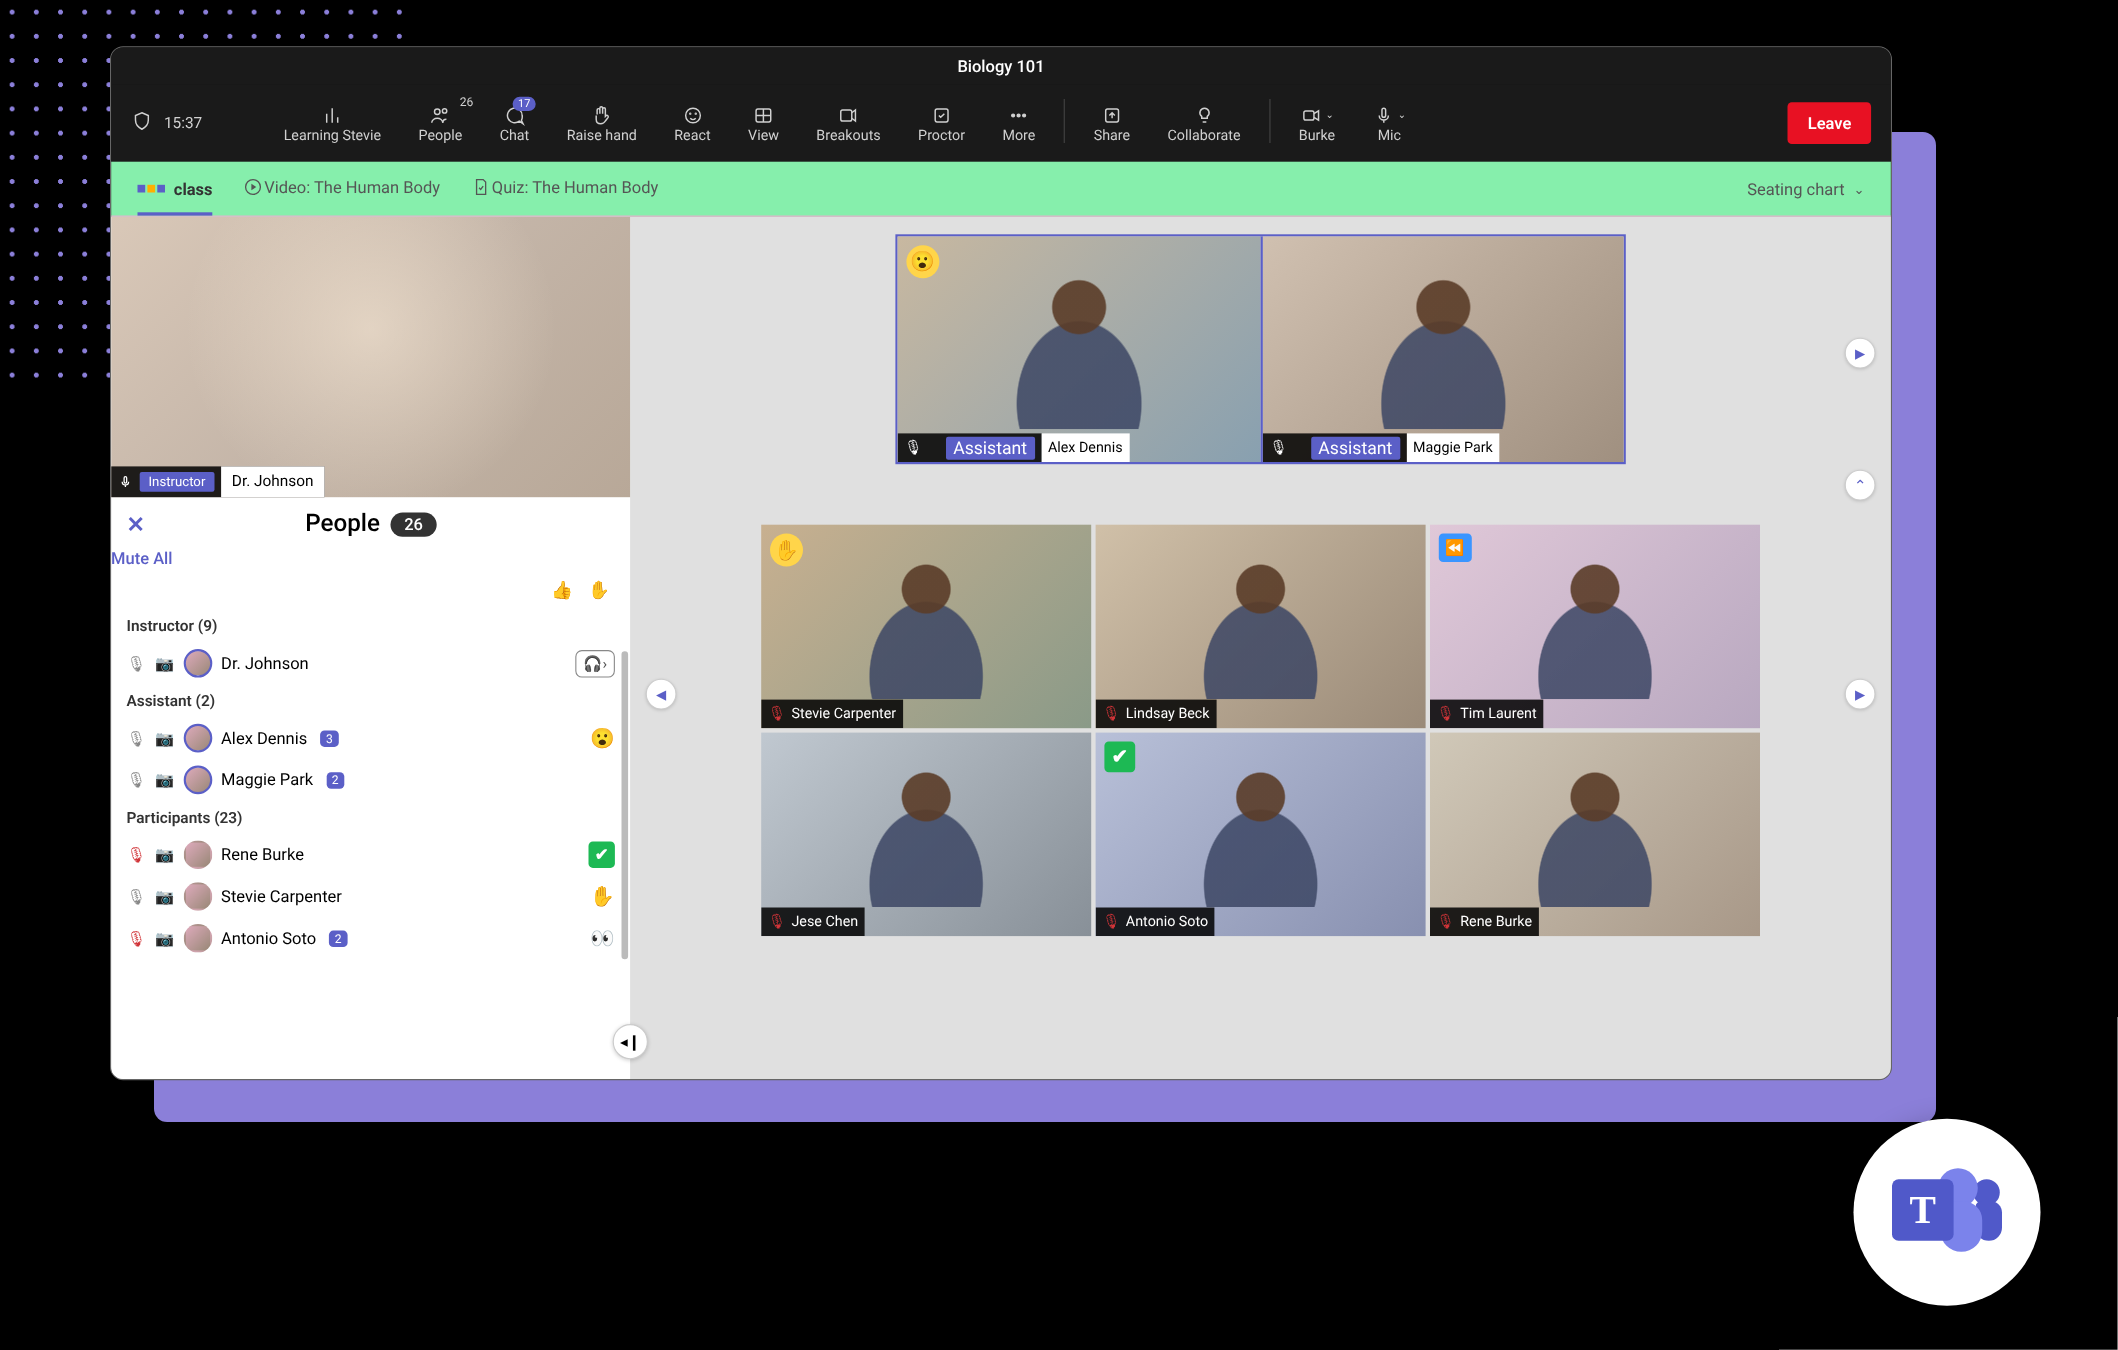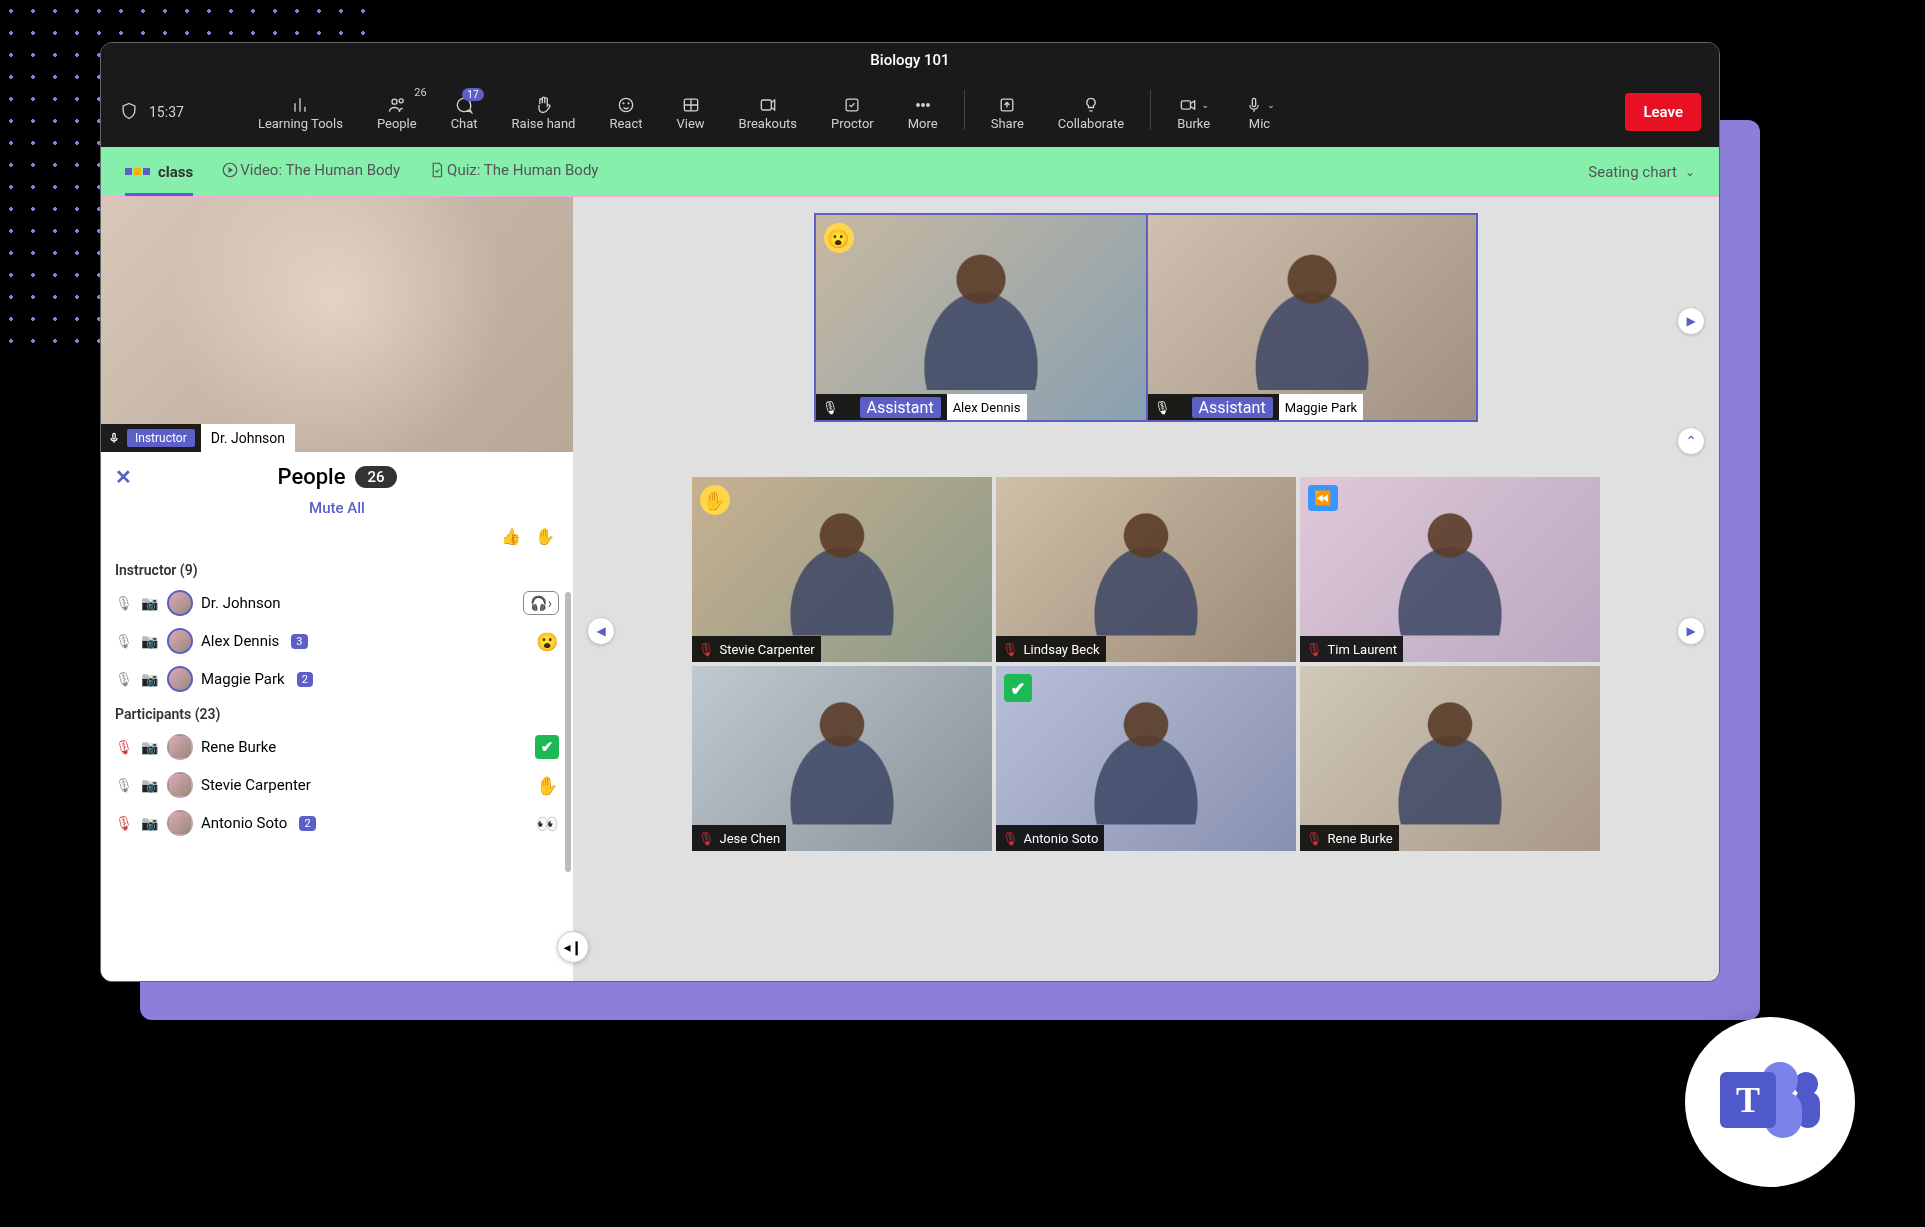--- a/index.html
+++ b/index.html
@@ -124,21 +124,21 @@
   }
   .name-overlay .mic { width: 26px; display: flex; align-items: center; justify-content: center; }
   .role-pill { background: #5b5fc7; padding: 2px 8px; font-size: 12px; margin: 0 6px 0 0; border-radius: 2px; }
   .name-overlay .nm { background: #fff; color: #000; padding: 0 10px; height: 100%; display: flex; align-items: center; }
 
   .people-panel { flex:1; overflow: hidden; display:flex; flex-direction:column; position:relative; }
   .people-head { display:flex; align-items:center; justify-content:center; padding: 12px 14px 4px; position:relative; }
   .people-head .close { position:absolute; left:14px; color:#5b5fc7; font-size:20px; cursor:pointer; font-weight:bold; }
   .people-head h2 { font-size: 22px; font-weight: 500; display:flex; align-items:center; gap:10px; }
   .count-pill { background: #333; color: #fff; border-radius: 12px; padding: 2px 12px; font-size: 15px; }
-  .mute-all { text-align:center; color:#5b5fc7; font-size:15px; font-weight:500; padding: 6px 0 10px; cursor:pointer; }
+  .mute-all { color:#5b5fc7; font-size:15px; font-weight:500; padding: 6px 0 10px; cursor:pointer; }
   .sort-row { display:flex; justify-content:flex-end; gap:14px; padding: 0 18px 8px; color:#888; font-size:16px; }
   .group-label { padding: 8px 14px 6px; font-size: 14px; font-weight: 600; color: #333; }
   .person-row { display:flex; align-items:center; padding: 6px 14px; gap: 8px; font-size: 15px; }
   .person-row .mic-i, .person-row .cam-i { width: 18px; color:#888; font-size: 14px; }
   .mic-i.muted { color:#d13438; }
   .avatar { width: 26px; height: 26px; border-radius: 50%; background: linear-gradient(135deg,#dab,#987); border: 2px solid transparent; flex-shrink: 0; }
   .avatar.ring { border-color: #5b5fc7; }
   .chat-chip { background:#5b5fc7; color:#fff; font-size:11px; border-radius:4px; padding:1px 5px; margin-left:4px; }
   .row-right { margin-left:auto; display:flex; align-items:center; gap:6px; font-size:18px; }
   .headset-box { border:1px solid #888; border-radius:6px; padding:3px 6px; font-size:14px; color:#555; }
@@ -208,21 +208,21 @@
       </span>
       <span>15:37</span>
     </div>
     <div class="tb-center">
       <div class="tb-btn">
         <span class="ico">
             <svg class="ico-svg" viewBox="0 0 24 24">
               <path d="M6 20V10M12 20V4M18 20v-6"></path>
             </svg>
           </span>
-        <span>Learning Tools</span>
+        <span>Learning Stevie</span>
       </div>
       <div class="tb-btn">
         <span class="ico">
             <svg class="ico-svg" viewBox="0 0 24 24">
               <circle cx="9" cy="8" r="3"></circle>
               <path d="M3 20c0-3 3-5 6-5s6 2 6 5"></path>
               <circle cx="17" cy="7" r="2.4"></circle>
               <path d="M15 20c0-2.6 2-4 4-4"></path>
             </svg>
           </span>
@@ -403,20 +403,21 @@
         <div class="person-row">
           <span class="mic-i">🎙</span>
           <span class="cam-i">📷</span>
           <span class="avatar ring"></span>
           <span>Dr. Johnson</span>
           <span class="row-right">
               <span class="headset-box">🎧›</span>
             </span>
         </div>
 
+        <div class="group-label">Assistant (2)</div>
         <div class="person-row">
           <span class="mic-i">🎙</span>
           <span class="cam-i">📷</span>
           <span class="avatar ring"></span>
           <span>Alex Dennis</span>
           <span class="chat-chip">3</span>
           <span class="row-right">😮</span>
         </div>
         <div class="person-row">
           <span class="mic-i">🎙</span>

